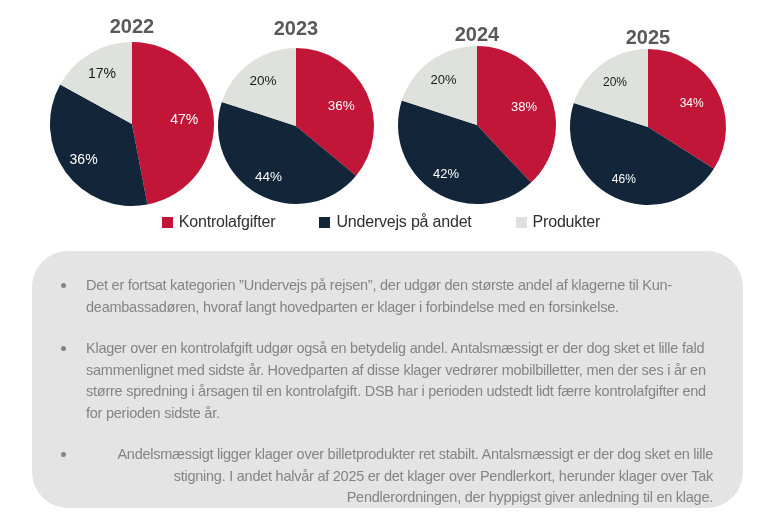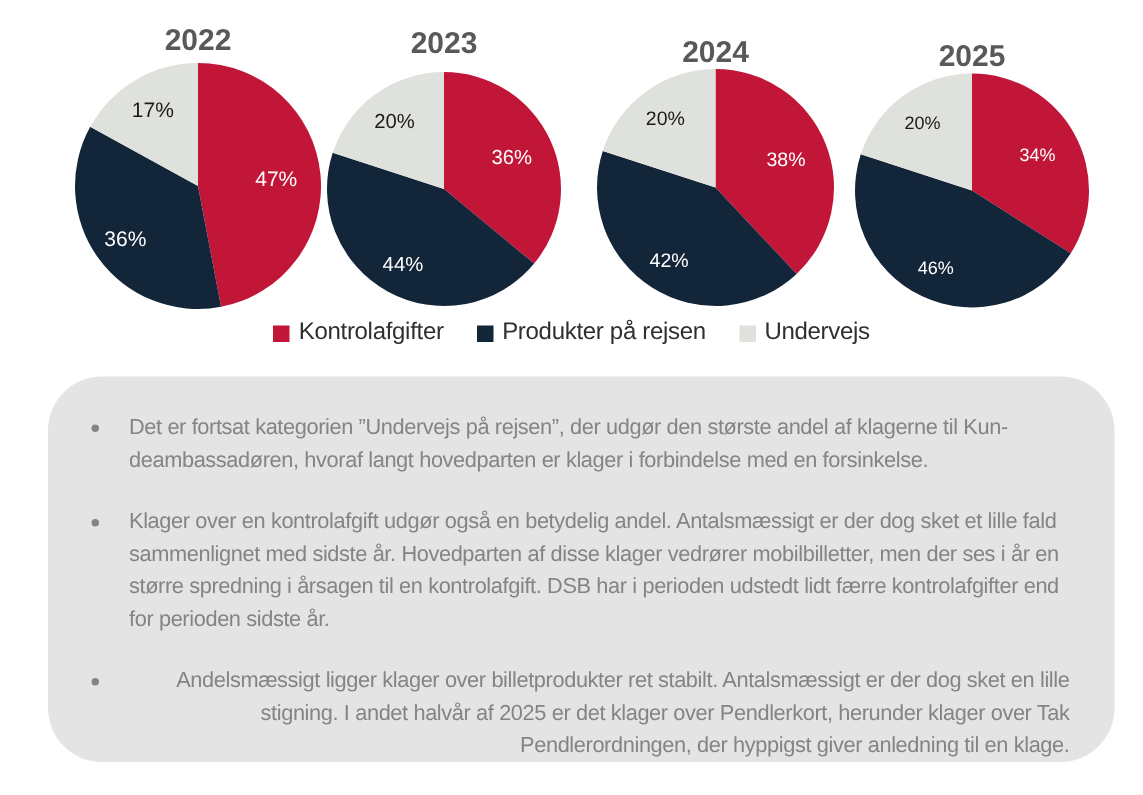--- a/index.html
+++ b/index.html
@@ -2,21 +2,21 @@
 <html lang="da"><head>
 <meta charset="utf-8">
 <style>
   html,body{margin:0;padding:0;background:#ffffff;}
   body{width:762px;height:530px;overflow:hidden;font-family:"Liberation Sans","DejaVu Sans",sans-serif;}
   .stage{position:relative;width:762px;height:530px;background:#ffffff;}
   #charts-svg{display:block;}
   .chart-title{font-size:20px;font-weight:600;fill:#595959;text-anchor:middle;
     font-family:"Liberation Sans","DejaVu Sans",sans-serif;}
   .slice-label{text-anchor:middle;font-family:"Liberation Sans","DejaVu Sans",sans-serif;}
-  .legend{display:flex;justify-content:center;align-items:center;gap:22px;height:24px;margin-top:0px;}
+  .legend{display:flex;justify-content:center;align-items:center;gap:44px;height:24px;margin-top:0px;}
   .legend-item{display:flex;align-items:center;gap:6px;}
   .swatch{width:11px;height:11px;display:inline-block;flex:0 0 auto;}
   .legend-label{font-size:16px;color:#2f2f2f;letter-spacing:-0.2px;white-space:nowrap;}
   .notes{position:absolute;left:32px;top:251px;width:711px;height:257px;background:#E4E4E4;
     border-radius:36px;box-sizing:border-box;padding:24px 30px 0 27px;}
   .notes ul{list-style:none;margin:0;padding:0;}
   .notes li{position:relative;padding-left:27px;margin-bottom:20px;
     font-size:14.5px;line-height:21.5px;color:#848484;letter-spacing:-0.25px;}
   .notes li:last-child{margin-bottom:0;text-align:right;}
   .dot{position:absolute;left:2px;top:8px;width:5px;height:5px;border-radius:50%;background:#848484;}
@@ -65,25 +65,25 @@
       </g>
     </svg>
 
   <div class="legend">
     <div class="legend-item">
       <span class="swatch" style="background: rgb(193, 22, 56);"></span>
       <span class="legend-label">Kontrolafgifter</span>
     </div>
     <div class="legend-item">
       <span class="swatch" style="background: rgb(19, 38, 57);"></span>
-      <span class="legend-label">Produkter på rejsen</span>
+      <span class="legend-label">Undervejs på andet</span>
     </div>
     <div class="legend-item">
       <span class="swatch" style="background: rgb(222, 225, 220);"></span>
-      <span class="legend-label">Undervejs</span>
+      <span class="legend-label">Produkter</span>
     </div>
   </div>
 
   <div class="notes">
     <ul>
       <li>
         <span class="dot"></span>
         <span>Det er fortsat kategorien ”Undervejs på rejsen”, der udgør den største andel af klagerne til Kun­deambassadøren, hvoraf langt hovedparten er klager i forbindelse med en forsinkelse.</span>
       </li>
       <li>

